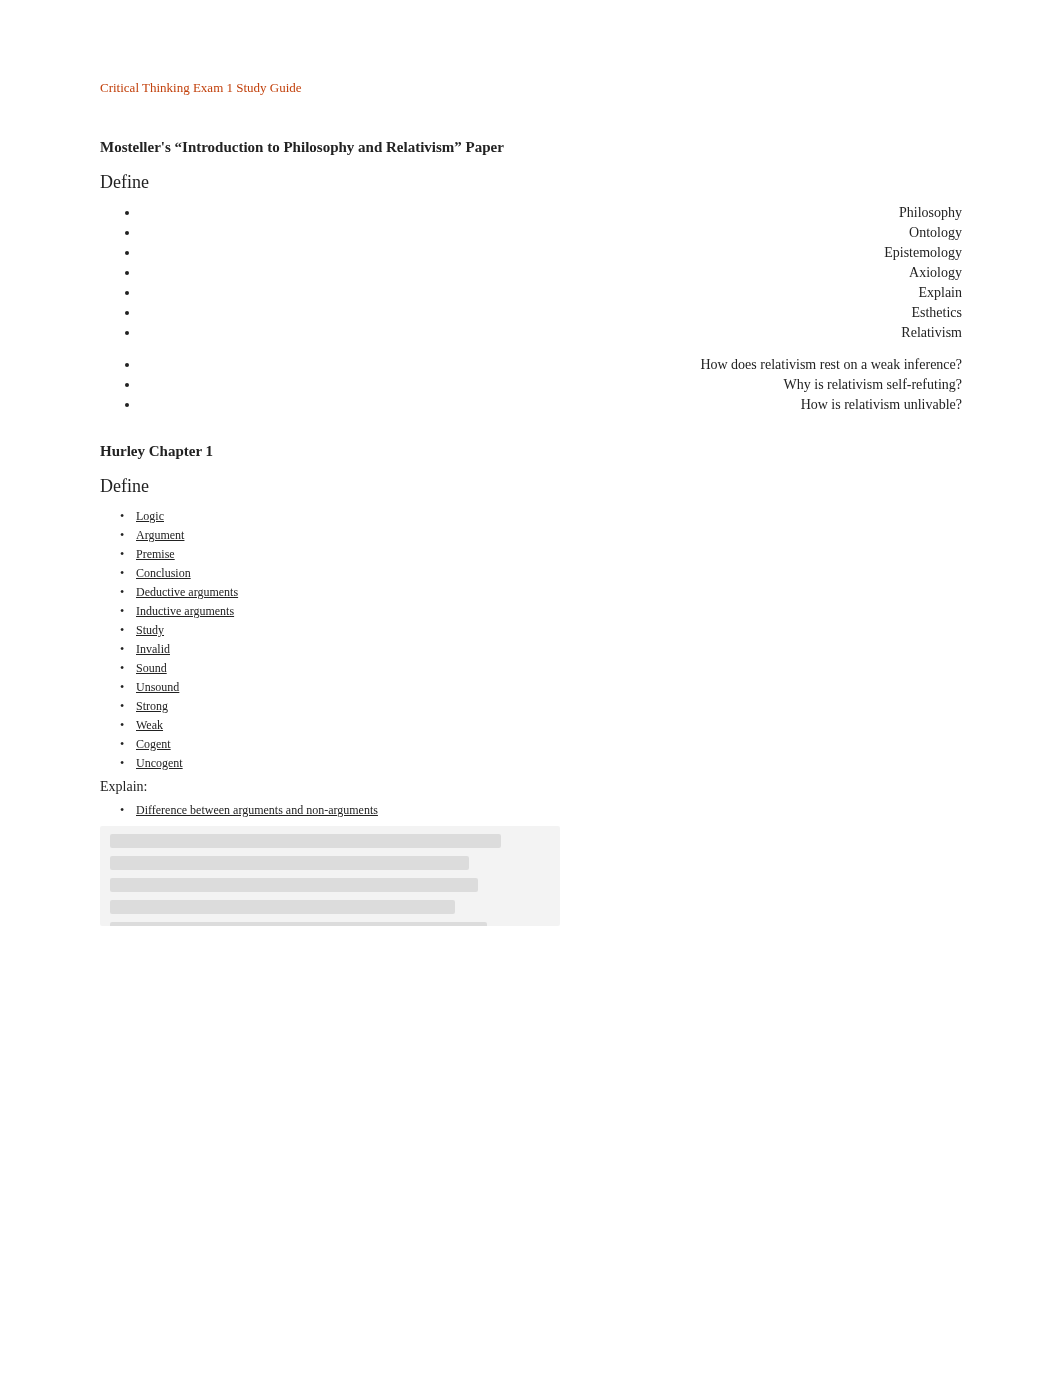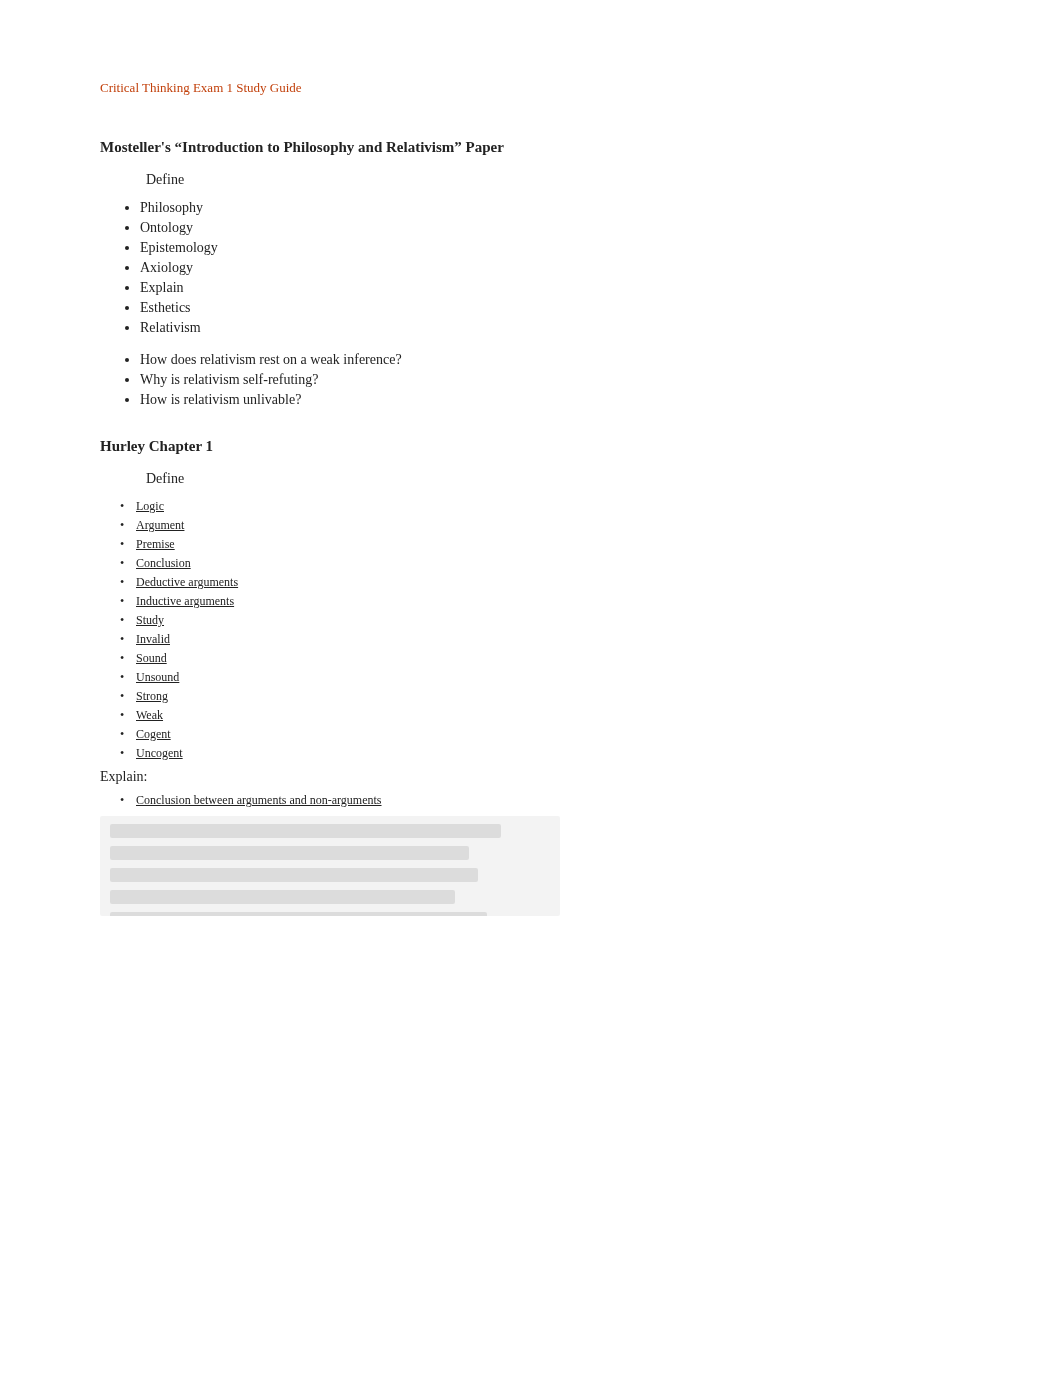--- a/index.html
+++ b/index.html
@@ -24,34 +24,34 @@
       margin-bottom: 43px;
     }
 
     .section-title {
       font-weight: bold;
       font-size: 15px;
       margin-bottom: 16px;
     }
 
     .sub-label {
-      font-size: 14px;
+      font-size: 18px;
       margin-bottom: 12px;
-      margin-left: 46px;
     }
 
     ul.bullet-list {
       list-style: disc;
       margin-left: 40px;
       margin-bottom: 16px;
     }
 
     ul.bullet-list li {
       margin-bottom: 4px;
       font-size: 14px;
+      text-align: right;
     }
 
     ul.dot-list {
       list-style: none;
       margin-left: 20px;
       margin-bottom: 8px;
     }
 
     ul.dot-list li {
       margin-bottom: 4px;
@@ -146,21 +146,21 @@
     <li>Unsound</li>
     <li>Strong</li>
     <li>Weak</li>
     <li>Cogent</li>
     <li>Uncogent</li>
   </ul>
 
   <div class="explain-label">Explain:</div>
 
   <ul class="dot-list">
-    <li>Conclusion between arguments and non-arguments</li>
+    <li>Difference between arguments and non-arguments</li>
   </ul>
 
   <div class="blurred-block">
     <div class="blurred-line"></div>
     <div class="blurred-line"></div>
     <div class="blurred-line"></div>
     <div class="blurred-line"></div>
     <div class="blurred-line"></div>
   </div>
 </div>

